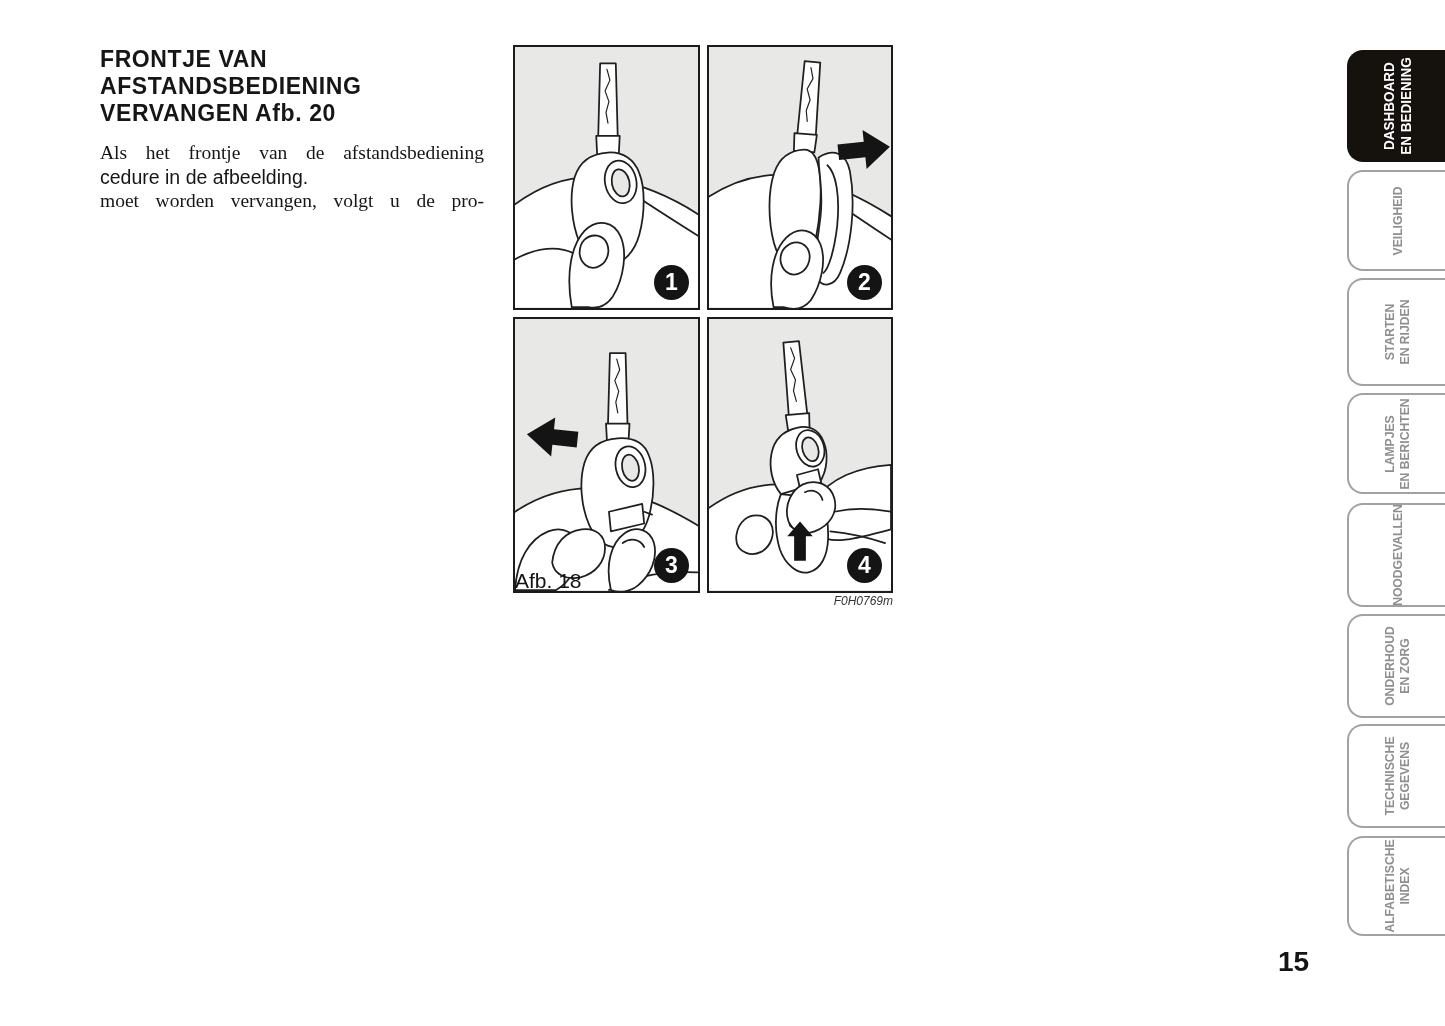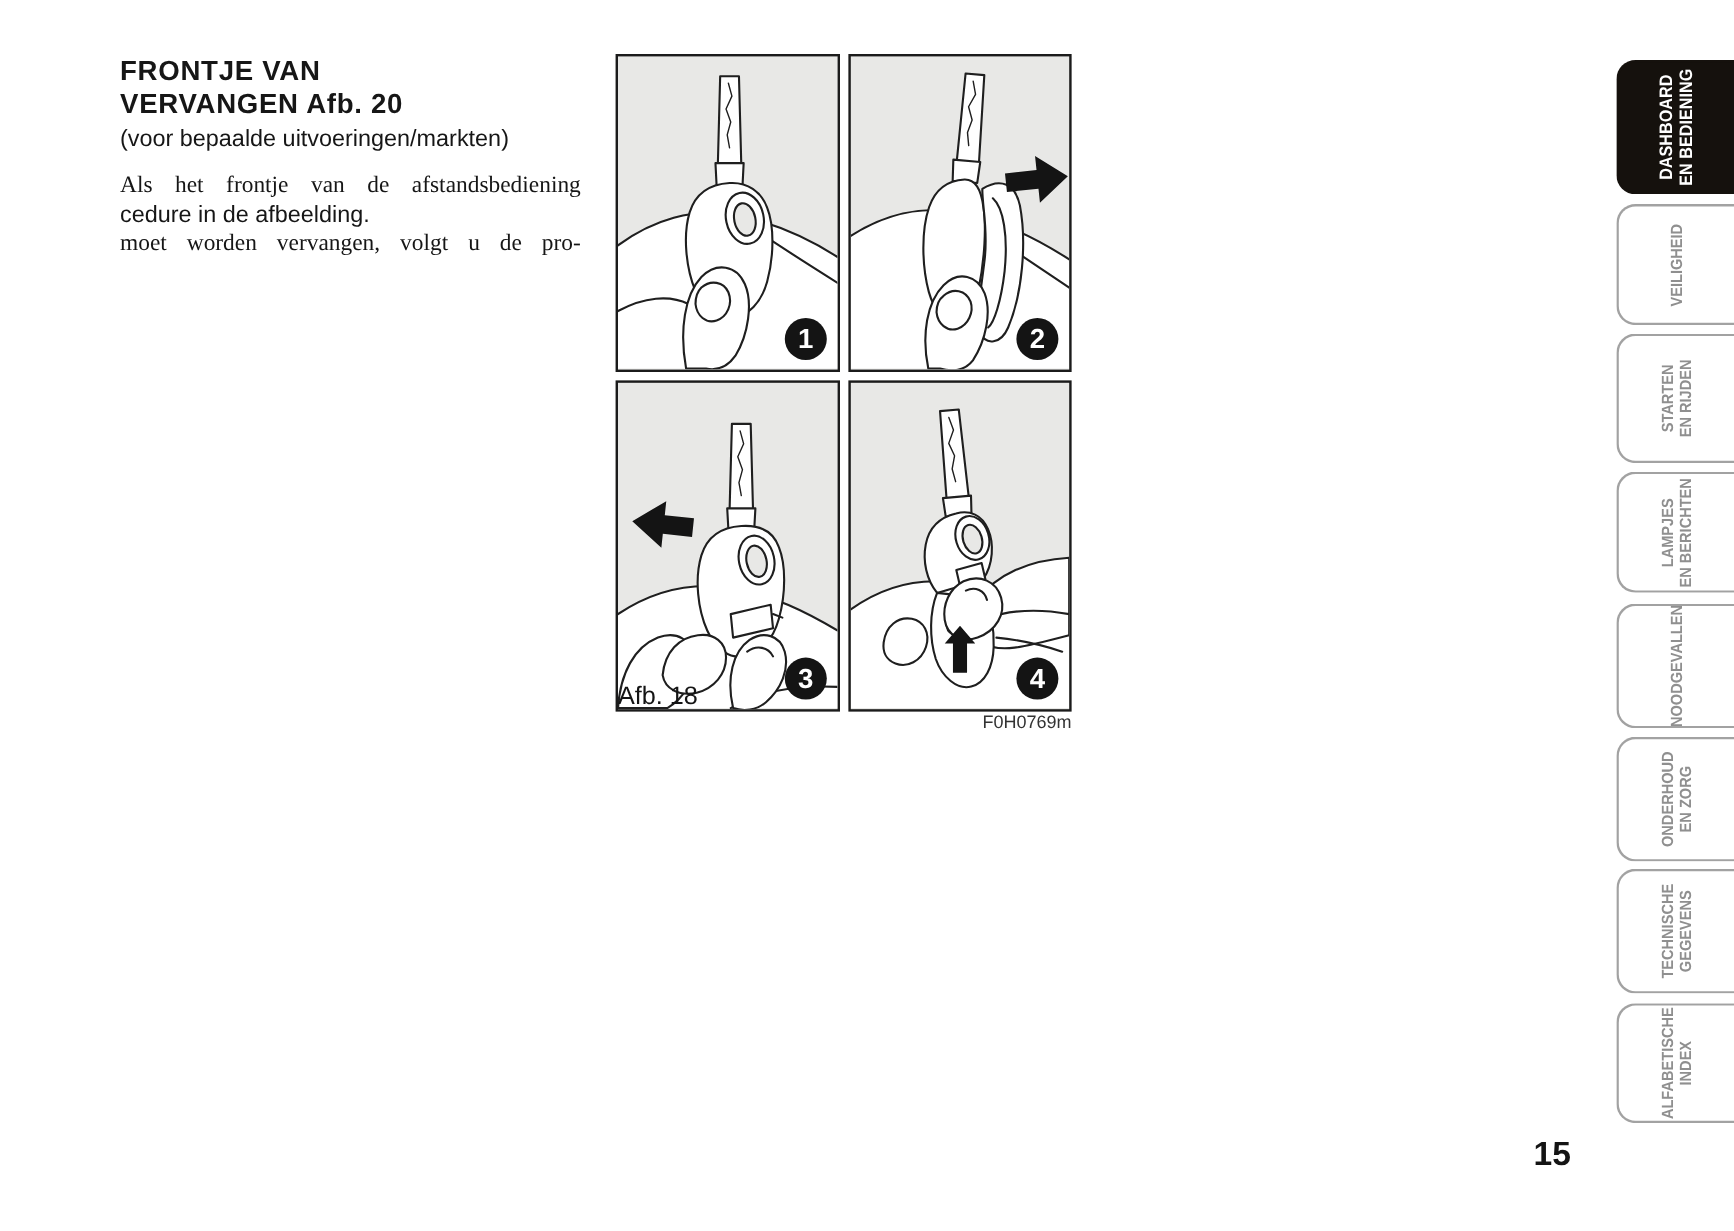--- a/index.html
+++ b/index.html
@@ -22,21 +22,21 @@
     position:absolute; background:#e8e8e6; border:2px solid #1b1b1b;
     box-sizing:border-box; overflow:hidden;
   }
   .panel svg { position:absolute; left:0; top:0; width:100%; height:100%; }
   .badge {
     position:absolute; right:9px; bottom:8px; width:35px; height:35px;
     border-radius:50%; background:#141414; color:#ffffff; font-weight:bold;
     font-size:23px; display:flex; align-items:center; justify-content:center;
   }
   .fig-caption { position:absolute; left:2px; top:524px; font-size:21px; color:#141414; }
-  .fig-code { position:absolute; right:0px; top:549px; font-size:15px; color:#333333; }
+  .fig-code { position:absolute; right:0px; top:549px; font-size:12px; color:#333333;font-style:italic; }
 
   
   .tab {
     position:absolute; left:1347px; width:98px; background:#ffffff;
     border:2.2px solid #a2a2a2; border-right:none;
     border-radius:16px 0 0 16px; box-sizing:border-box;
   }
   .tab.active { background:#15110d; border-color:#15110d; }
   .tab-label {
     position:absolute; left:50%; top:50%;
@@ -51,22 +51,22 @@
   
   .art { stroke:#1f1f1f; stroke-width:1.8; stroke-linecap:round; stroke-linejoin:round; fill:none; }
 </style>
 </head>
 <body>
 
 <div id="page">
 
   <div class="article">
     <div class="h-line">FRONTJE VAN</div>
+    <div class="h-line">AFSTANDSBEDIENING</div>
     <div class="h-line">VERVANGEN Afb. 20</div>
-    <div class="subheading">(voor bepaalde uitvoeringen/markten)</div>
     <div class="para">
       <div class="p-line just">Als het frontje van de afstandsbediening</div>
       <div class="p-line">cedure in de afbeelding.</div>
       <div class="p-line just">moet worden vervangen, volgt u de pro-</div>
     </div>
   </div>
 
   <div class="figure">
 
     <div class="panel" style="left:0;top:0;width:187px;height:265px;">

